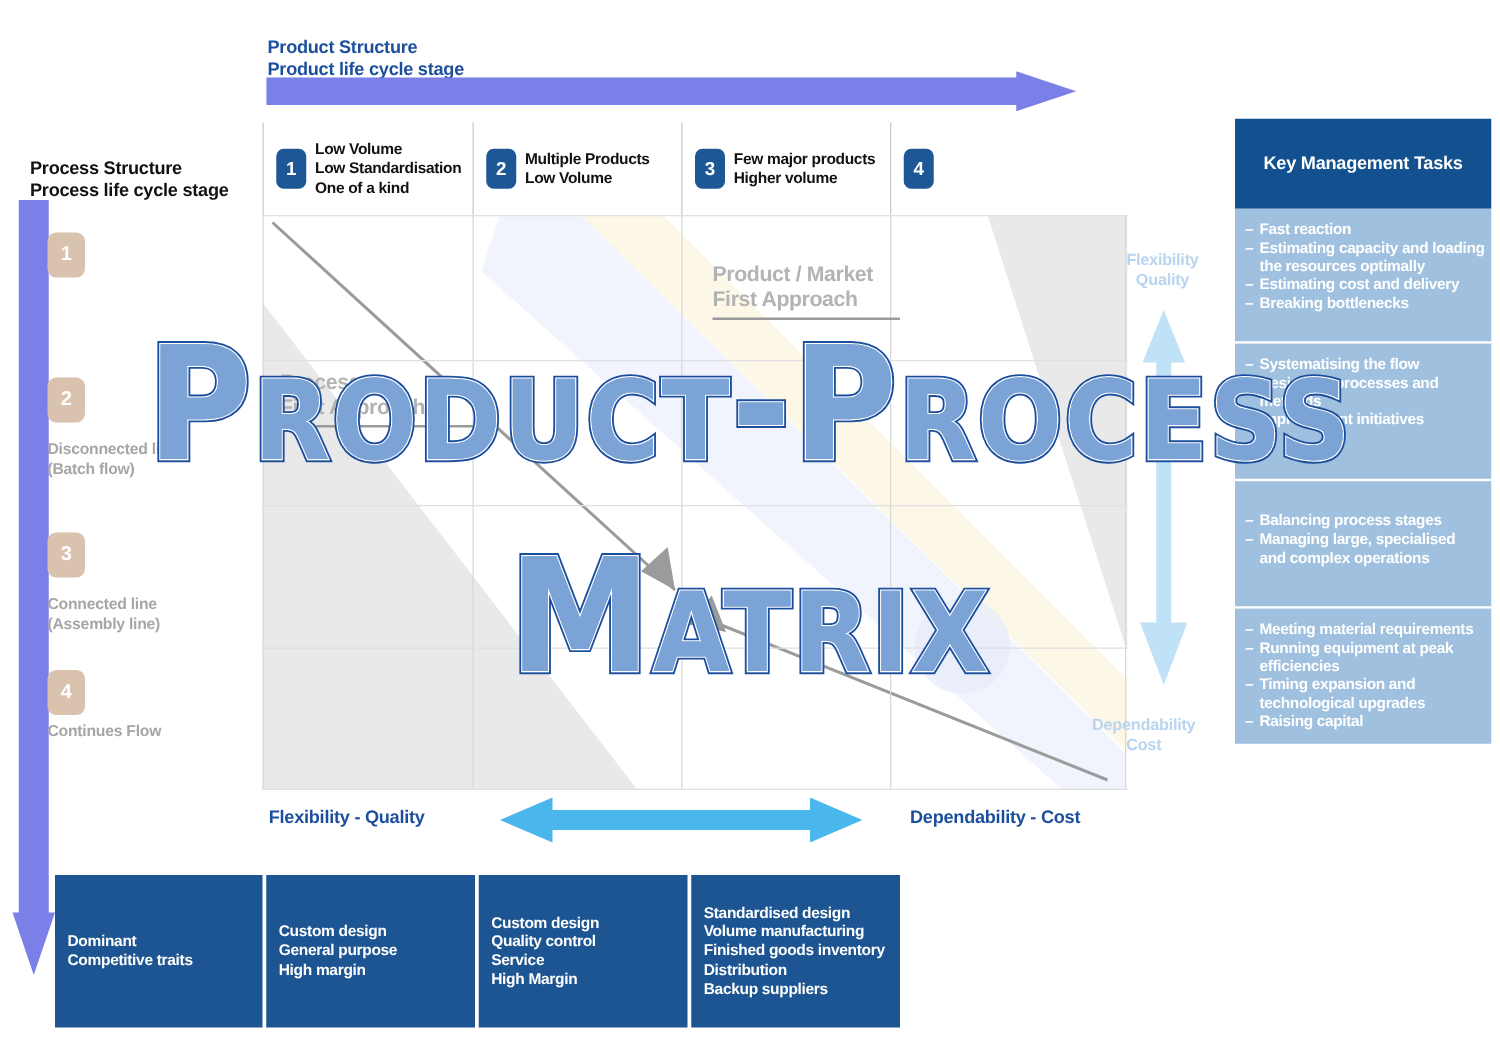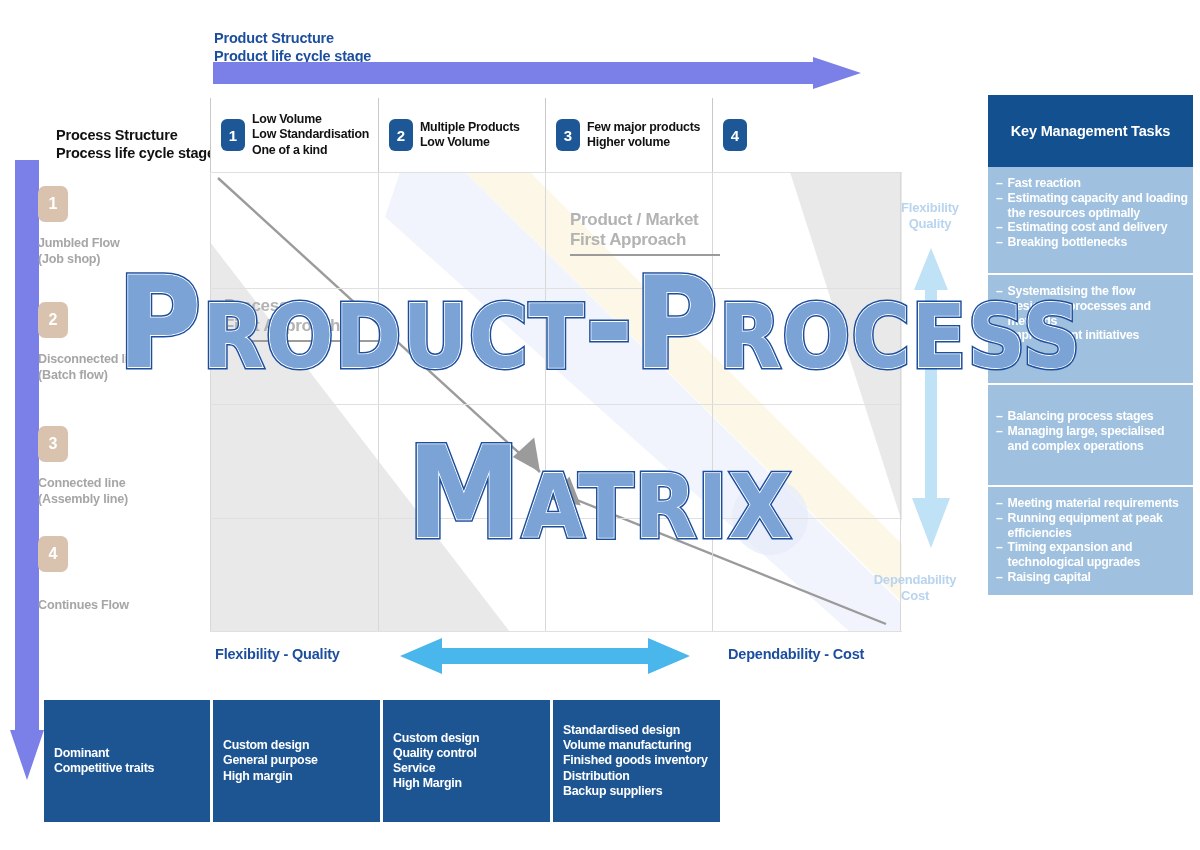--- a/index.html
+++ b/index.html
@@ -113,21 +113,21 @@
 
   <div style="position:absolute;left:214px;top:29px;">
     <div class="hdr-blue">Product Structure</div>
     <div class="hdr-blue">Product life cycle stage</div>
   </div>
 
   <svg class="parrow-h" viewBox="0 0 648 32" preserveAspectRatio="none">
     <polygon points="0,5 600,5 600,0 648,16 600,32 600,27 0,27" fill="#7b7fe8"></polygon>
   </svg>
 
-  <div style="position:absolute;left:24px;top:126px;margin-left:32px;">
+  <div style="position:absolute;left:24px;top:126px;">
     <div class="hdr-black">Process Structure</div>
     <div class="hdr-black">Process life cycle stage</div>
   </div>
 
   <svg class="parrow-v" viewBox="0 0 34 620" preserveAspectRatio="none">
     <polygon points="5,0 29,0 29,570 34,570 17,620 0,570 5,570" fill="#7b7fe8"></polygon>
   </svg>
 
   <div class="matrix">
 
@@ -189,42 +189,38 @@
     </div>
     <div style="position:absolute;left:14px;top:198px;">
       <div class="grey-big">Process</div>
       <div class="grey-big">First Approach</div>
       <div style="width:160px;height:2px;background:#9b9b9b;margin-top:3px;"></div>
     </div>
   </div>
 
   <div class="rowlabel" style="top:186px;">
     <div class="rowbadge">1</div>
-    <div class="grey-txt" style="margin-top:14px;">
-      <div>Jumbled Flow</div>
-      <div>(Job shop)</div>
-    </div>
   </div>
   <div class="rowlabel" style="top:302px;">
     <div class="rowbadge">2</div>
     <div class="grey-txt" style="margin-top:14px;">
       <div>Disconnected line</div>
       <div>(Batch flow)</div>
     </div>
   </div>
   <div class="rowlabel" style="top:426px;">
     <div class="rowbadge">3</div>
     <div class="grey-txt" style="margin-top:14px;">
       <div>Connected line</div>
       <div>(Assembly line)</div>
     </div>
   </div>
   <div class="rowlabel" style="top:536px;">
     <div class="rowbadge">4</div>
-    <div class="grey-txt" style="margin-top:26px;">
+    <div class="grey-txt" style="margin-top:6px;">
       <div>Continues Flow</div>
     </div>
   </div>
 
   <div class="lblue-txt" style="position:absolute;left:880px;top:200px;width:100px;">
     <div>Flexibility</div>
     <div>Quality</div>
   </div>
   <svg style="position:absolute;left:912px;top:248px;width:38px;height:300px;" viewBox="0 0 38 300" preserveAspectRatio="none">
     <polygon points="19,0 36,42 25,42 25,250 38,250 19,300 0,250 13,250 13,42 2,42" fill="#bfe2f7"></polygon>

